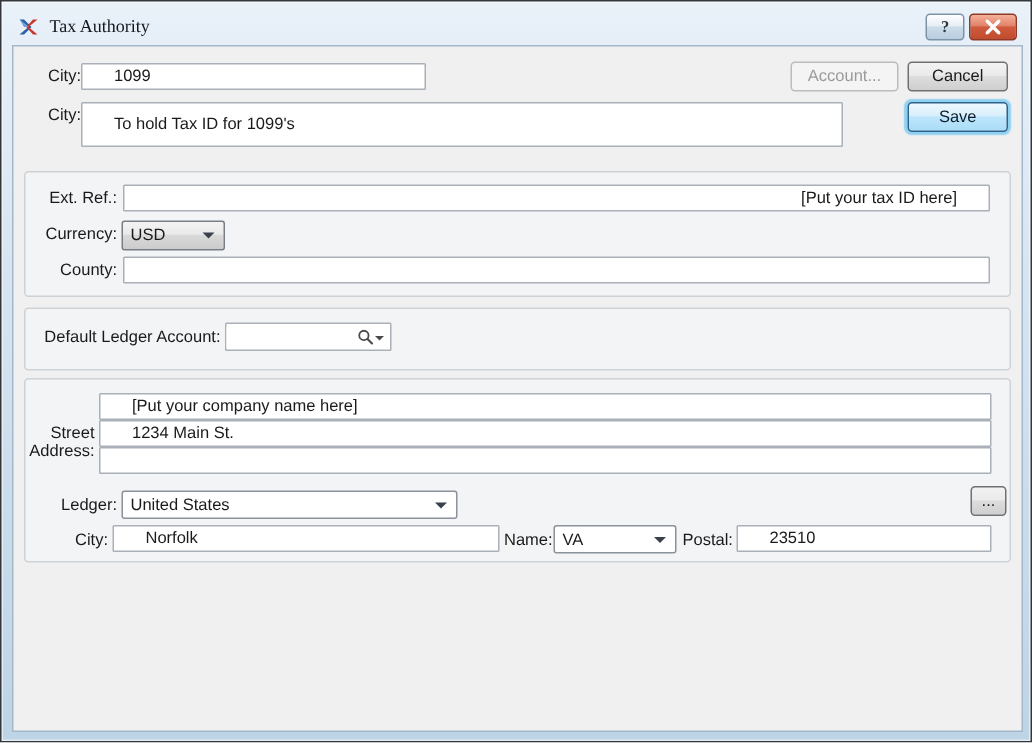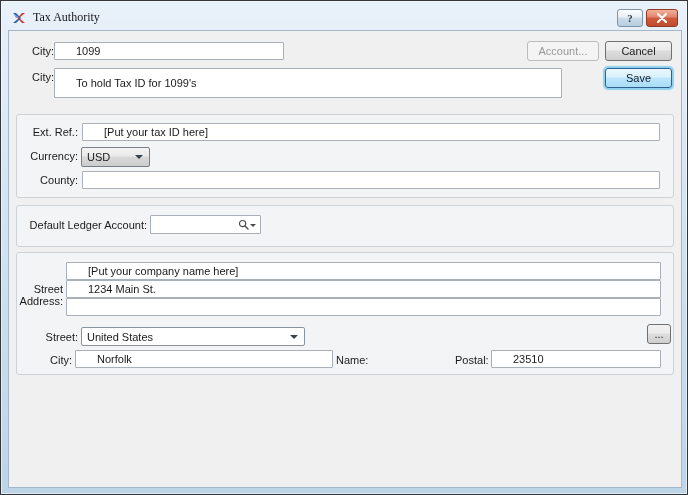--- a/index.html
+++ b/index.html
@@ -129,21 +129,21 @@
 
     <div class="lbl r" style="left:3px; top:40px; width:42px;">City:</div>
     <input class="field" style="left: 45px; top: 37px; width: 508px; height: 30px;" value="To hold Tax ID for 1099's">
 
     <button class="btn btn-disabled" style="left:518px; top:10px; width:72px; height:20px;">Account...</button>
     <button class="btn" style="left:596px; top:10px; width:67px; height:20px;">Cancel</button>
     <button class="btn btn-default" style="left:596px; top:37px; width:67px; height:20px;">Save</button>
 
     <div class="groupbox" style="left:7px; top:83px; width:658px; height:84px;"></div>
     <div class="lbl r" style="left:3px; top:95px; width:66px;">Ext. Ref.:</div>
-    <input class="field" style="left: 73px; top: 92px; width: 578px; height: 18px;" value="[Put your tax ID here]">
+    <input class="field" style="left: 73px; top: 92px; width: 578px; height: 18px; text-align: right;" value="[Put your tax ID here]">
 
     <div class="lbl r" style="left:3px; top:119px; width:66px;">Currency:</div>
     <div class="combo combo-gray" style="left:72px; top:116px; width:69px; height:20px;">
       <span class="txt">USD - $</span>
       <span class="arrow-down"></span>
     </div>
 
     <div class="lbl r" style="left:3px; top:143px; width:66px;">County:</div>
     <input class="field" style="left: 73px; top: 140px; width: 578px; height: 18px;" value="">
 
@@ -158,29 +158,33 @@
       <span class="mini-arrow"></span>
     </div>
 
     <div class="groupbox" style="left:7px; top:221px; width:658px; height:123px;"></div>
 
     <div class="lbl r street-label" style="left:8px; top:252px;">Street Address:</div>
     <input class="field" style="left: 57px; top: 231px; width: 595px; height: 18px;" value="[Put your company name here]">
     <input class="field" style="left: 57px; top: 249px; width: 595px; height: 18px;" value="1234 Main St.">
     <input class="field" style="left: 57px; top: 267px; width: 595px; height: 18px;" value="">
 
-    <div class="lbl r" style="left:3px; top:300px; width:66px;">Street:</div>
+    <div class="lbl r" style="left:3px; top:300px; width:66px;">Ledger:</div>
     <div class="combo" style="left:72px; top:296px; width:224px; height:19px;">
       <span class="txt">United States</span>
       <span class="arrow-down"></span>
     </div>
     <button class="btn" style="left:638px; top:293px; width:24px; height:20px;">...</button>
 
     <div class="lbl r" style="left:3px; top:323px; width:60px;">City:</div>
     <input class="field" style="left: 66px; top: 319px; width: 258px; height: 18px;" value="Norfolk">
 
     <div class="lbl" style="left:327px; top:323px;">Name:</div>
+    <div class="combo" style="left:360px; top:319px; width:82px; height:19px;">
+      <span class="txt">VA</span>
+      <span class="arrow-down"></span>
+    </div>
 
     <div class="lbl" style="left:446px; top:323px;">Postal:</div>
     <input class="field" style="left: 482px; top: 319px; width: 170px; height: 18px;" value="23510">
 
   </div>
 </div>
 
 </body></html>

